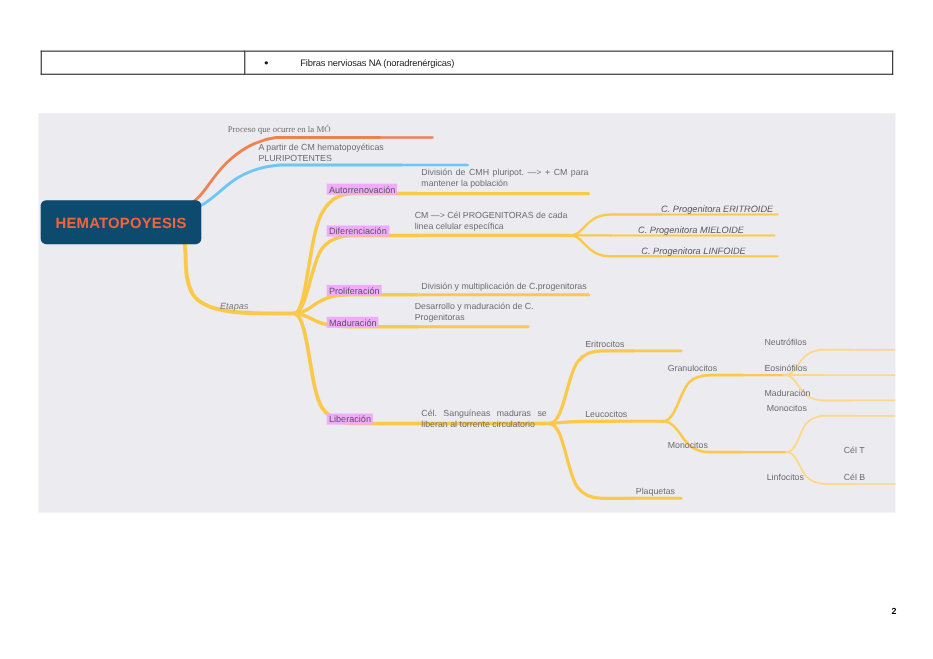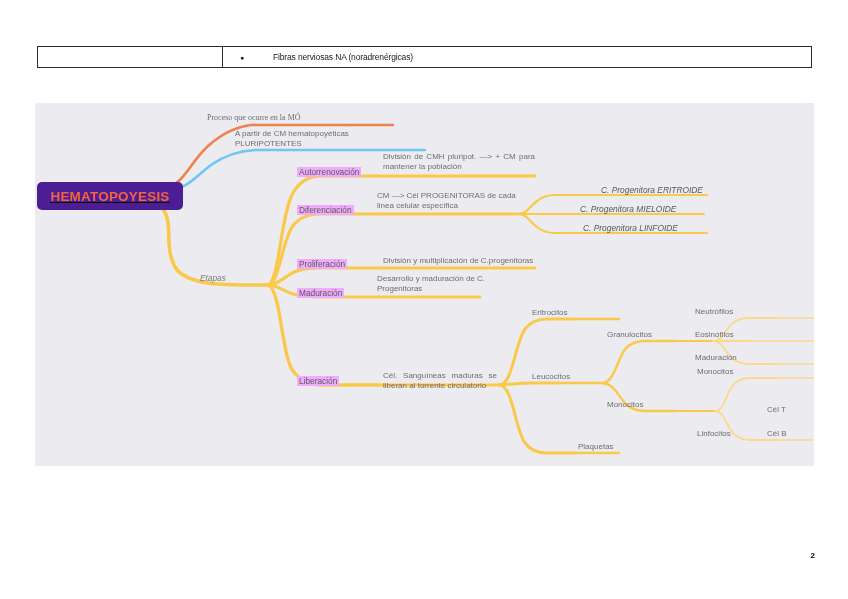--- a/index.html
+++ b/index.html
@@ -76,27 +76,26 @@
     line-height: 1.22;
   }
   .node.wrap { white-space: normal; }
 
   
   #root-node {
     position: absolute;
     left: 2px;
     top: 79px;
     width: 146px;
-    height: 28px;
-    background: #4c1d95;
+    height: 40px;
+    background: #0c4a6e;
     border-radius: 5px;
     display: flex;
     align-items: center;
     justify-content: center;
-    text-decoration: underline;
   }
   #root-node .root-label {
     color: #f4633a;
     font-size: 13.5px;
     font-weight: bold;
     letter-spacing: 0.2px;
   }
 
   .hl {
     background: #f0abfc;

